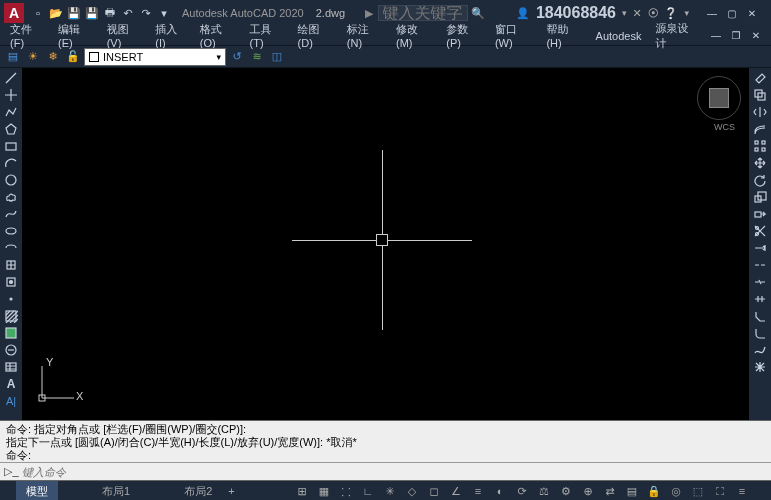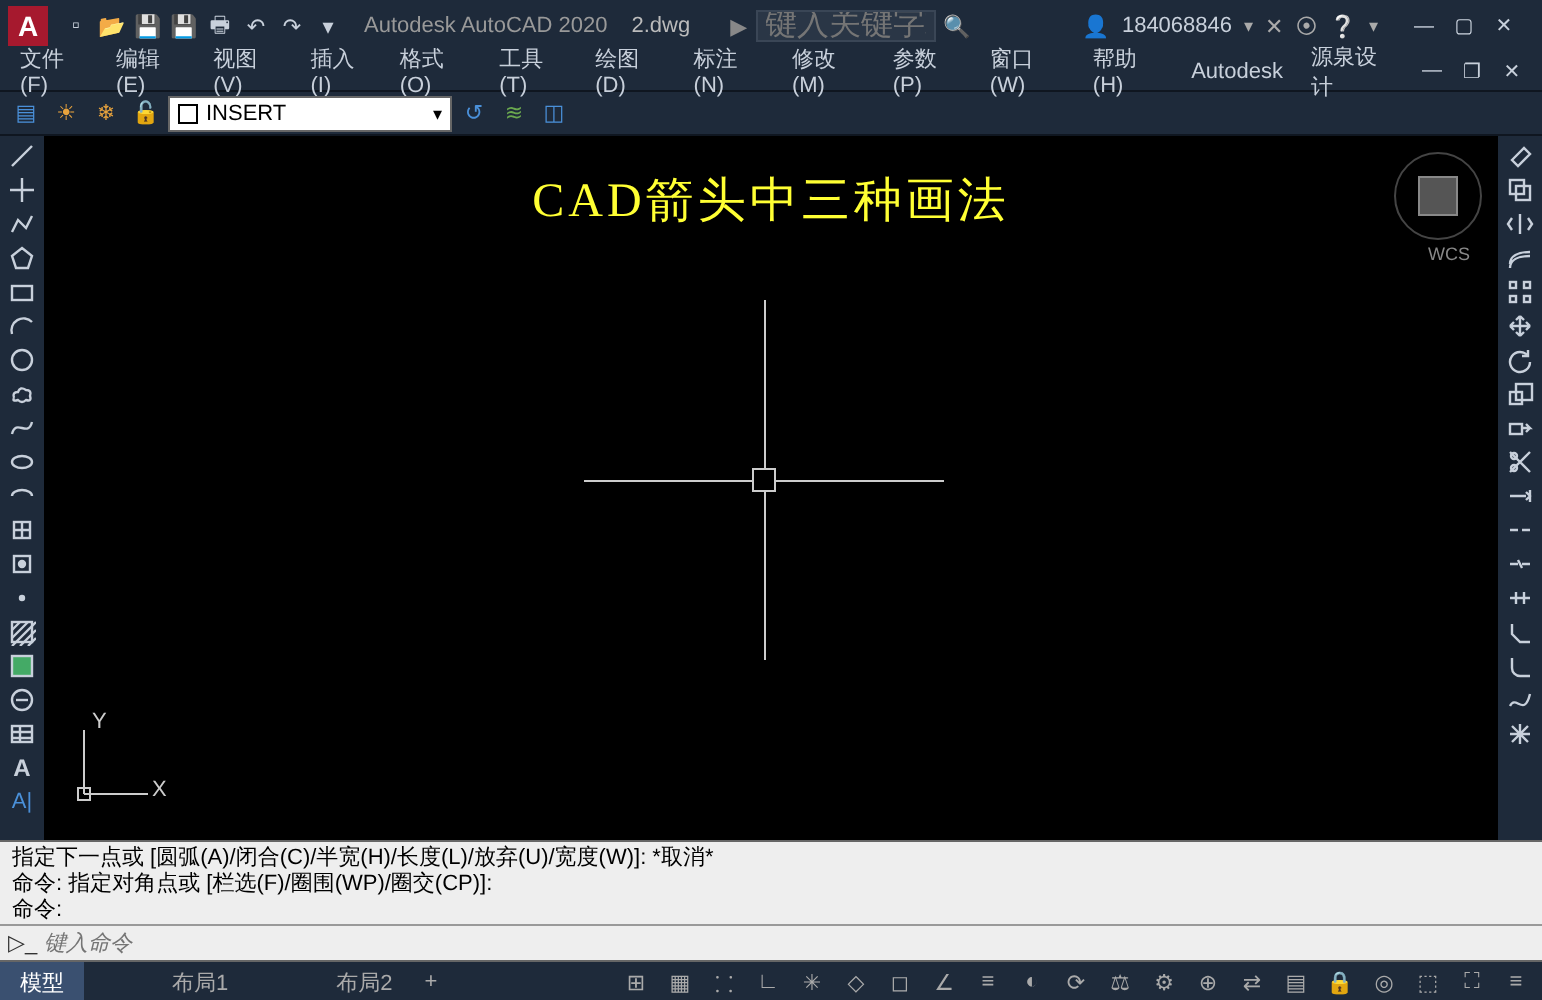--- a/index.html
+++ b/index.html
@@ -8,21 +8,21 @@
 
 .titlebar { height: 26px; background: #1e2a3a; display: flex; align-items: center; padding: 0 4px; }
 .logo { width: 20px; height: 20px; background: #a6192e; color: #fff; font-weight: bold; font-size: 14px; display: flex; align-items: center; justify-content: center; margin-right: 2px; }
 .qat { display: flex; align-items: center; gap: 2px; padding-left: 4px; }
 .qat-btn { width: 16px; height: 16px; display: flex; align-items: center; justify-content: center; color: #c8d0db; font-size: 11px; cursor: pointer; }
 .app-title { color: #999; font-size: 11px; margin-left: 10px; }
 .filename { color: #bbb; font-size: 11px; margin-left: 12px; }
 .title-search { margin-left: 20px; display: flex; align-items: center; gap: 4px; }
 .title-search input { background: #2a3646; border: 1px solid #3a4656; color: #888; font-size: 16px; padding: 1px 4px; width: 90px; height: 16px; }
 .title-right { margin-left: auto; display: flex; align-items: center; gap: 6px; padding-right: 6px; }
-.title-user { color: #c8d0db; font-size: 11px; }
+.title-user { color: #c8d0db; font-size: 16px; font-weight: bold; }
 .win-btns { display: flex; gap: 2px; margin-left: 8px; }
 .win-btn { width: 18px; height: 14px; display: flex; align-items: center; justify-content: center; color: #c8d0db; font-size: 10px; cursor: pointer; }
 
 
 .menubar { height: 20px; background: #1e2a3a; display: flex; align-items: center; padding: 0 6px; gap: 6px; border-bottom: 1px solid #0f1620; }
 .menu-item { color: #c8d0db; font-size: 11px; padding: 0 4px; cursor: pointer; }
 
 
 .layerrow { height: 22px; background: #1e2a3a; display: flex; align-items: center; padding: 0 4px; gap: 2px; border-bottom: 1px solid #0f1620; }
 .layer-btn { width: 18px; height: 18px; display: flex; align-items: center; justify-content: center; color: #c8d0db; font-size: 11px; cursor: pointer; }
@@ -51,21 +51,21 @@
 .wcs-label { position: absolute; top: 54px; right: 14px; font-size: 9px; color: #888; }
 
 
 .cmdwrap { background: #eee; border-top: 1px solid #666; }
 .cmd-history { background: #eee; color: #000; font-size: 11px; padding: 2px 6px; line-height: 13px; height: 42px; overflow: hidden; font-family: SimSun, monospace; border-bottom: 1px solid #999; }
 .cmd-input-row { display: flex; align-items: center; background: #eee; height: 18px; padding: 0 4px; border-bottom: 1px solid #666;}
 .cmd-icon { width: 14px; height: 14px; margin-right: 4px; color: #333; }
 .cmd-input { flex: 1; border: none; background: transparent; font-size: 11px; color: #666; font-style: italic; outline: none; }
 
 
-.statusbar { height: 20px; background: #1e2a3a; display: flex; align-items: center; padding: 0 0; gap: 0; }
+.statusbar { height: 20px; background: #1e2a3a; display: flex; align-items: center; padding: 0 16px; gap: 0; }
 .model-tab { background: #3a5070; color: #fff; font-size: 11px; padding: 2px 10px; height: 100%; display: flex; align-items: center; cursor: pointer; }
 .layout-tab { color: #aaa; font-size: 11px; padding: 2px 10px; height: 100%; display: flex; align-items: center; cursor: pointer; margin-left: 34px; }
 .status-plus { color: #aaa; padding: 0 6px; cursor: pointer; }
 .status-right { margin-left: auto; display: flex; align-items: center; gap: 4px; padding-right: 4px; }
 .sbtn { width: 18px; height: 16px; display: flex; align-items: center; justify-content: center; color: #aaa; font-size: 11px; cursor: pointer; }
 </style>
 </head>
 <body>
 
 <div class="titlebar">
@@ -236,21 +236,20 @@
         <svg viewBox="0 0 14 14">
           <rect x="2" y="3" width="10" height="8"></rect>
           <path d="M2 6h10M2 9h10M6 3v8"></path>
         </svg>
       </div>
     <div class="tbtn" style="font-weight:bold;font-size:12px">A</div>
     <div class="tbtn" style="color:#4a90d9;font-size:11px">A|</div>
   </div>
 
   <div class="canvas">
-    <div class="canvas-title">CAD箭头中三种画法</div>
     <div class="cursor-cross">
       <div class="hline"></div>
         <div class="vline"></div>
         <div class="box"></div>
     </div>
     <div class="ucs">
       <svg width="50" height="50" viewBox="0 0 50 50">
         <path d="M10 40 L10 8"></path>
         <path d="M10 40 L42 40"></path>
         <rect x="7" y="37" width="6" height="6"></rect>
@@ -363,22 +362,22 @@
     <div class="tbtn">
         <svg viewBox="0 0 14 14">
           <path d="M7 7L3 3M7 7l4-4M7 7l-4 4M7 7l4 4M7 7H2M7 7h5M7 7V2M7 7v5"></path>
         </svg>
       </div>
   </div>
 </div>
 
 <div class="cmdwrap">
   <div class="cmd-history">
+    <div>命令: 指定对角点或 [栏选(F)/圈围(WP)/圈交(CP)]:</div>
     <div>指定下一点或 [圆弧(A)/闭合(C)/半宽(H)/长度(L)/放弃(U)/宽度(W)]: *取消*</div>
-    <div>命令: 指定对角点或 [栏选(F)/圈围(WP)/圈交(CP)]:</div>
     <div>命令:</div>
   </div>
   <div class="cmd-input-row">
     <span class="cmd-icon">▷_</span>
     <input class="cmd-input" placeholder="键入命令" style="">
   </div>
 </div>
 
 <div class="statusbar">
   <div class="model-tab">模型</div>

